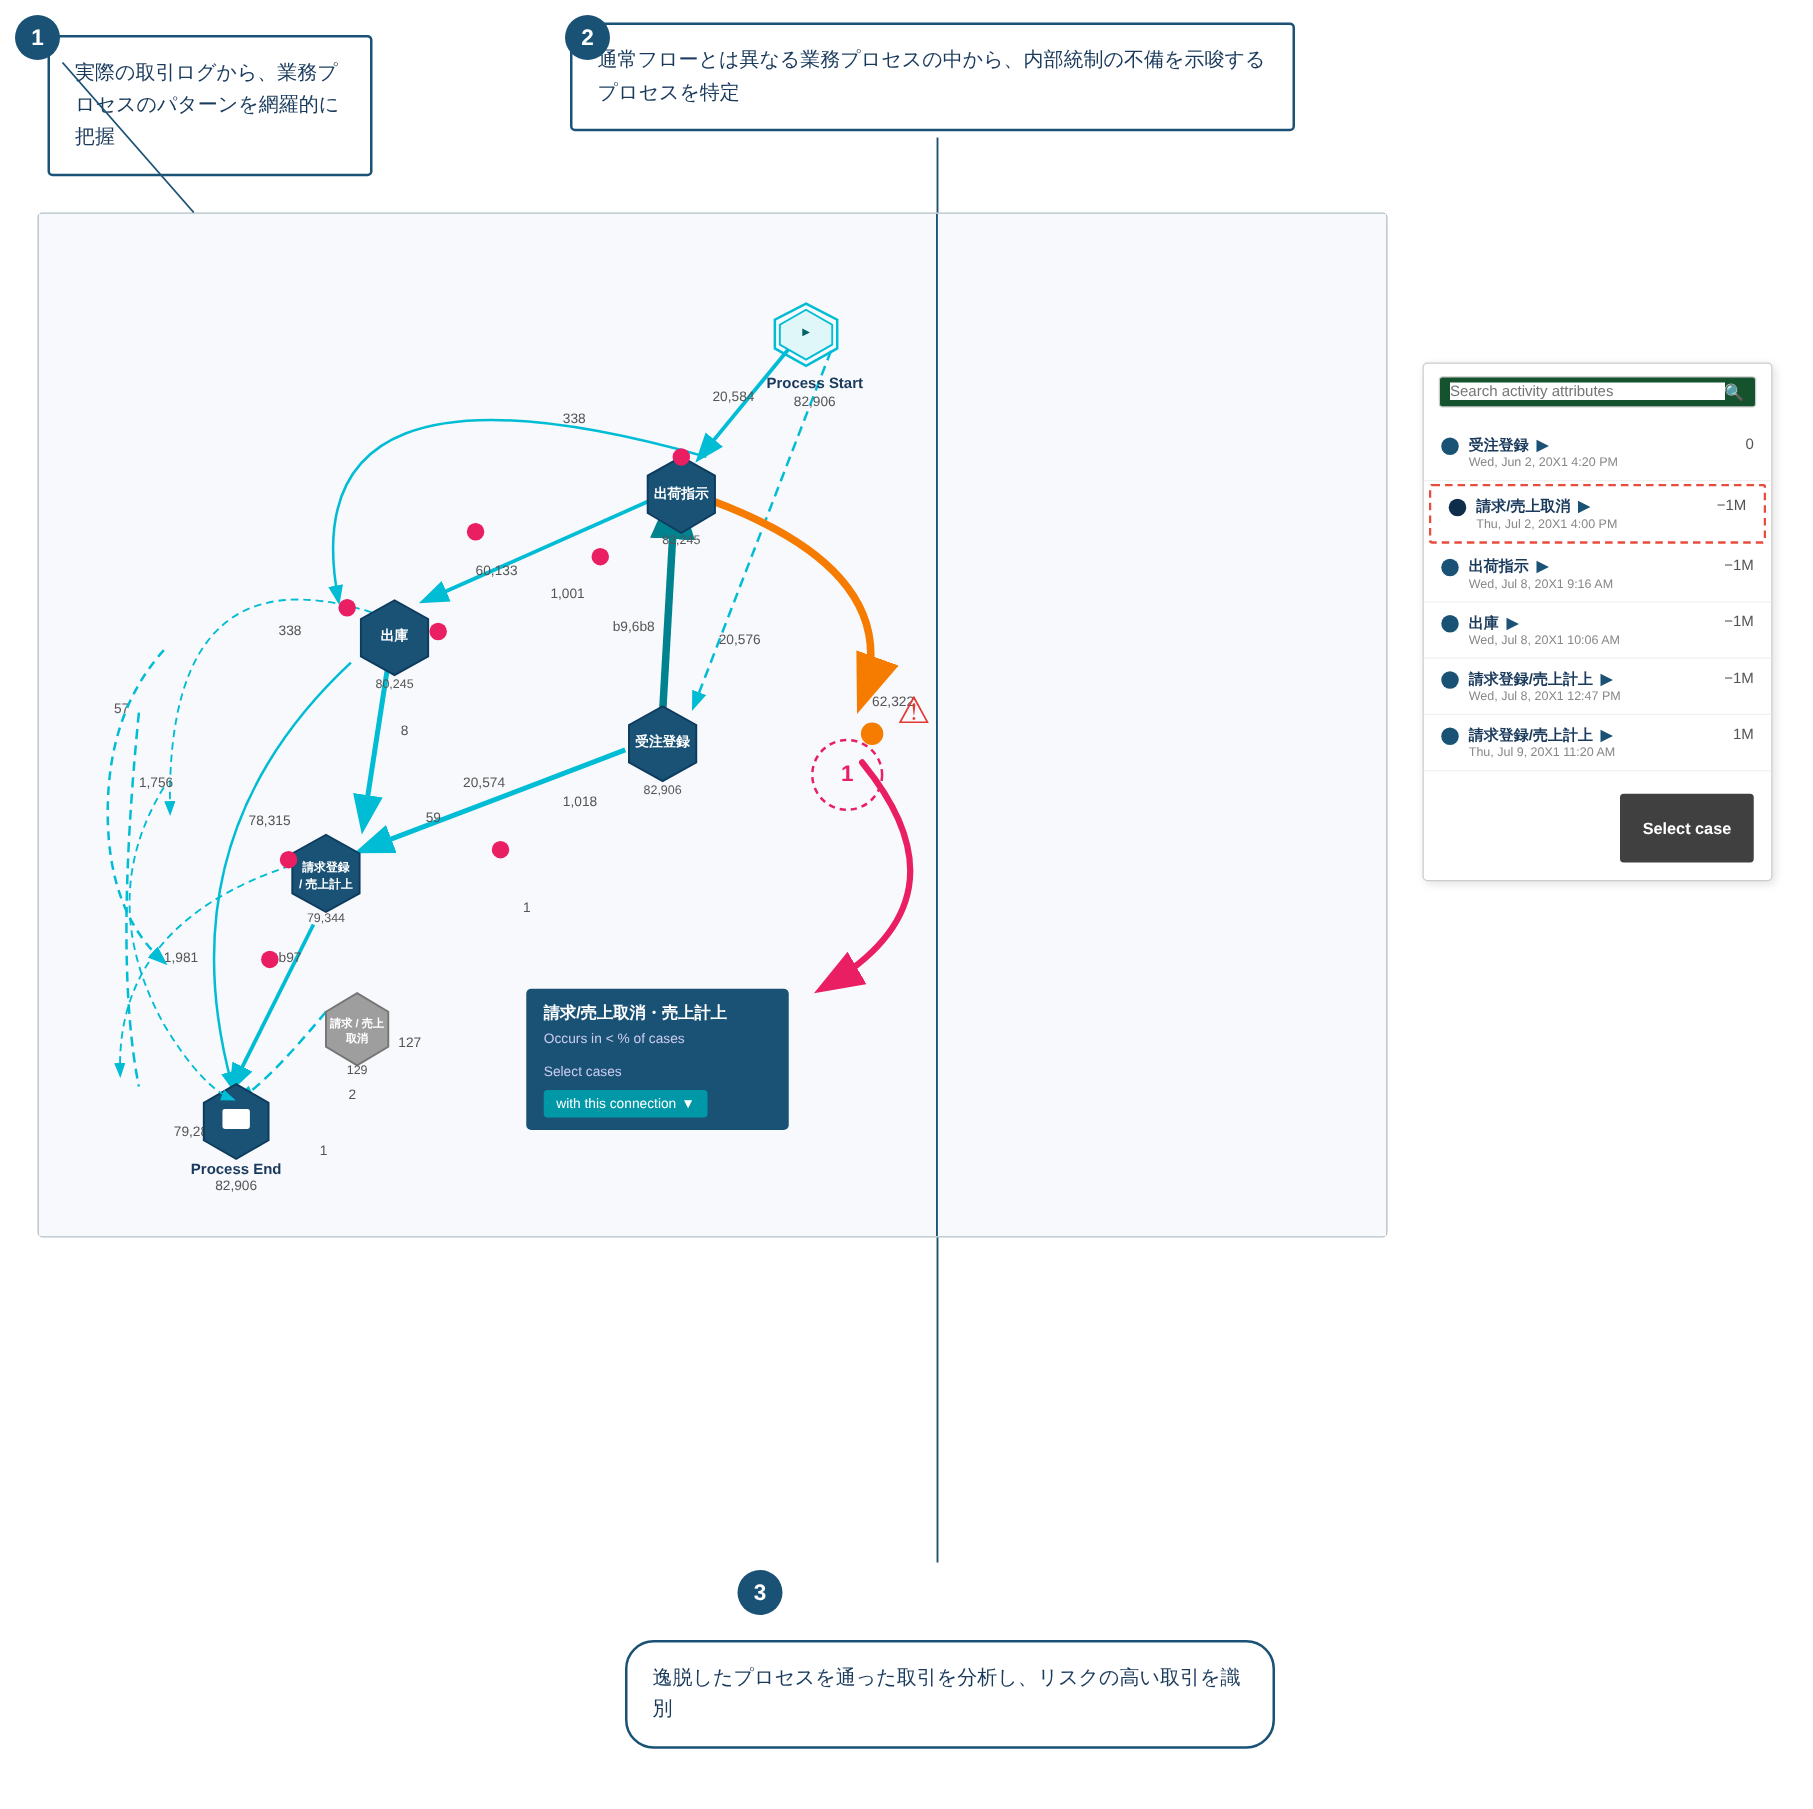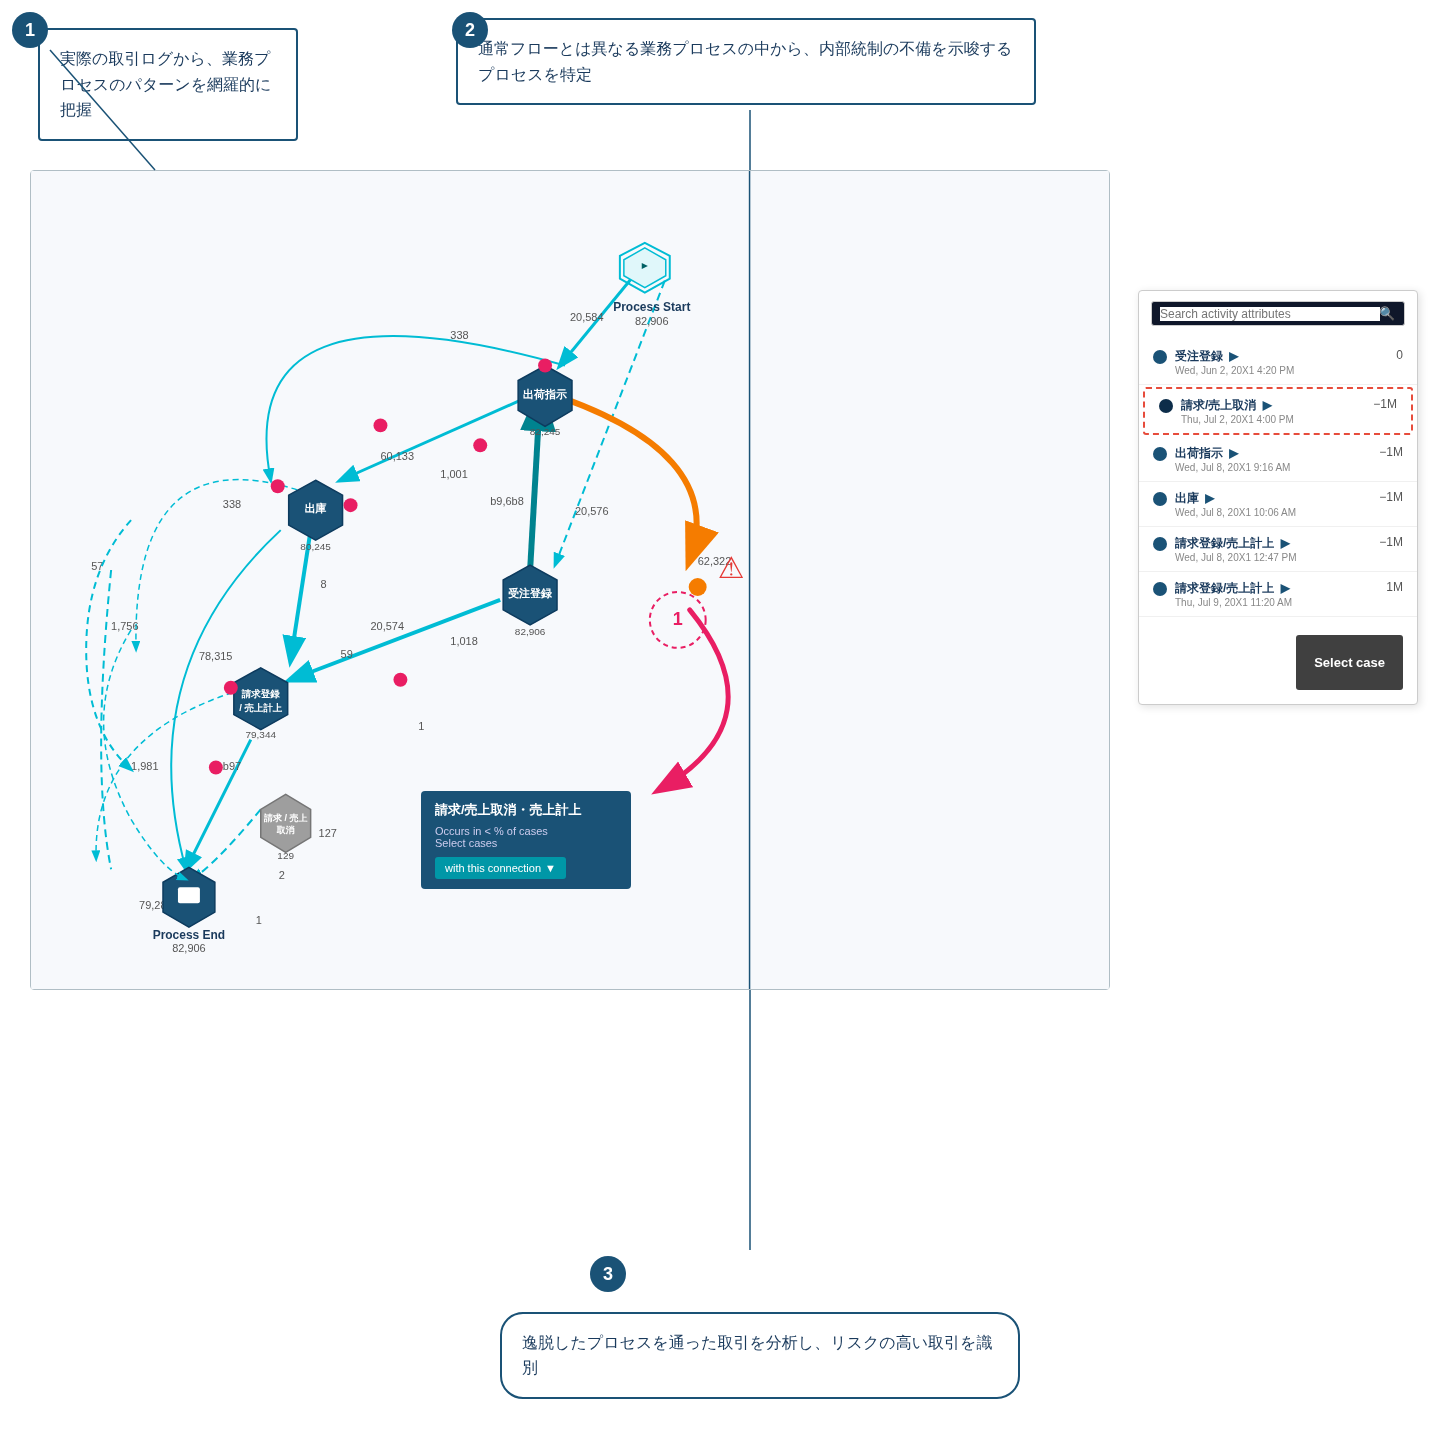--- a/index.html
+++ b/index.html
@@ -104,26 +104,26 @@
       letter-spacing: 1px;
       color: #333;
     }
     .panel-close {
       font-size: 14px;
       color: #999;
       cursor: pointer;
     }
     .panel-search {
       display: flex;
-      align-items: center;
+      align-items: flex-start;
       margin: 10px 12px;
       border: 1px solid #ccc;
       border-radius: 3px;
       padding: 4px 8px;
-      background: #0f172a;
+      background: #14532d;
     }
     .panel-search input {
       border: none;
       outline: none;
       font-size: 12px;
       color: #999;
       width: 100%;
     }
     .panel-search-icon {
       color: #999;
@@ -408,21 +408,21 @@
     <path d="M 100 460 Q 45 550 100 650 Q 130 700 155 710" stroke="#00bcd4" stroke-width="1.5" stroke-dasharray="6,4" fill="none" marker-end="url(#arrowCyan)"></path>
 
     <circle cx="450" cy="275" r="7" fill="#e91e63"></circle>
     <circle cx="350" cy="255" r="7" fill="#e91e63"></circle>
     <circle cx="370" cy="510" r="7" fill="#e91e63"></circle>
     <circle cx="185" cy="598" r="7" fill="#e91e63"></circle>
   </svg>
 
   <div class="tooltip-popup" style="left:390px; top:620px;">
     <div class="tooltip-title">請求/売上取消・売上計上</div>
-    <div style="font-size:11px; color:#cce; margin-bottom:0;">Occurs in &lt; % of cases</div>
+    <div style="font-size:11px; color:#cce; margin-bottom:15px;">Occurs in &lt; % of cases</div>
     <div style="font-size:11px; color:#cce;">Select cases</div>
     <button class="tooltip-btn">
       <span>with this connection</span>
       <span>▼</span>
     </button>
   </div>
 </div>
 
 <div class="case-details-panel">
   <div class="panel-search">

